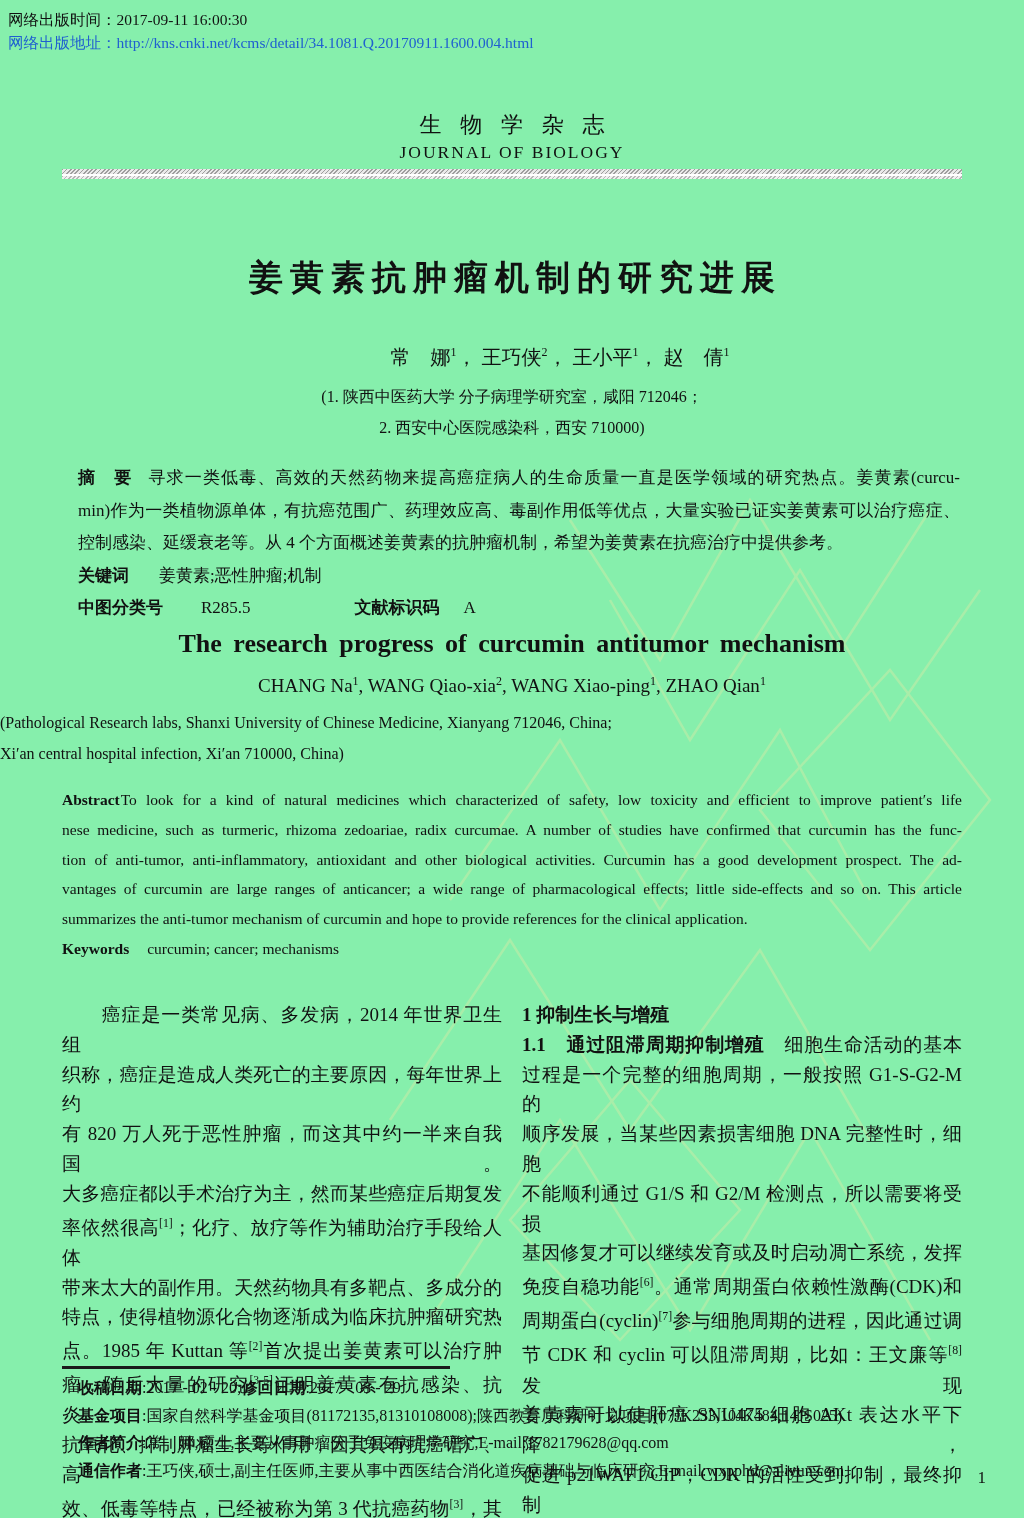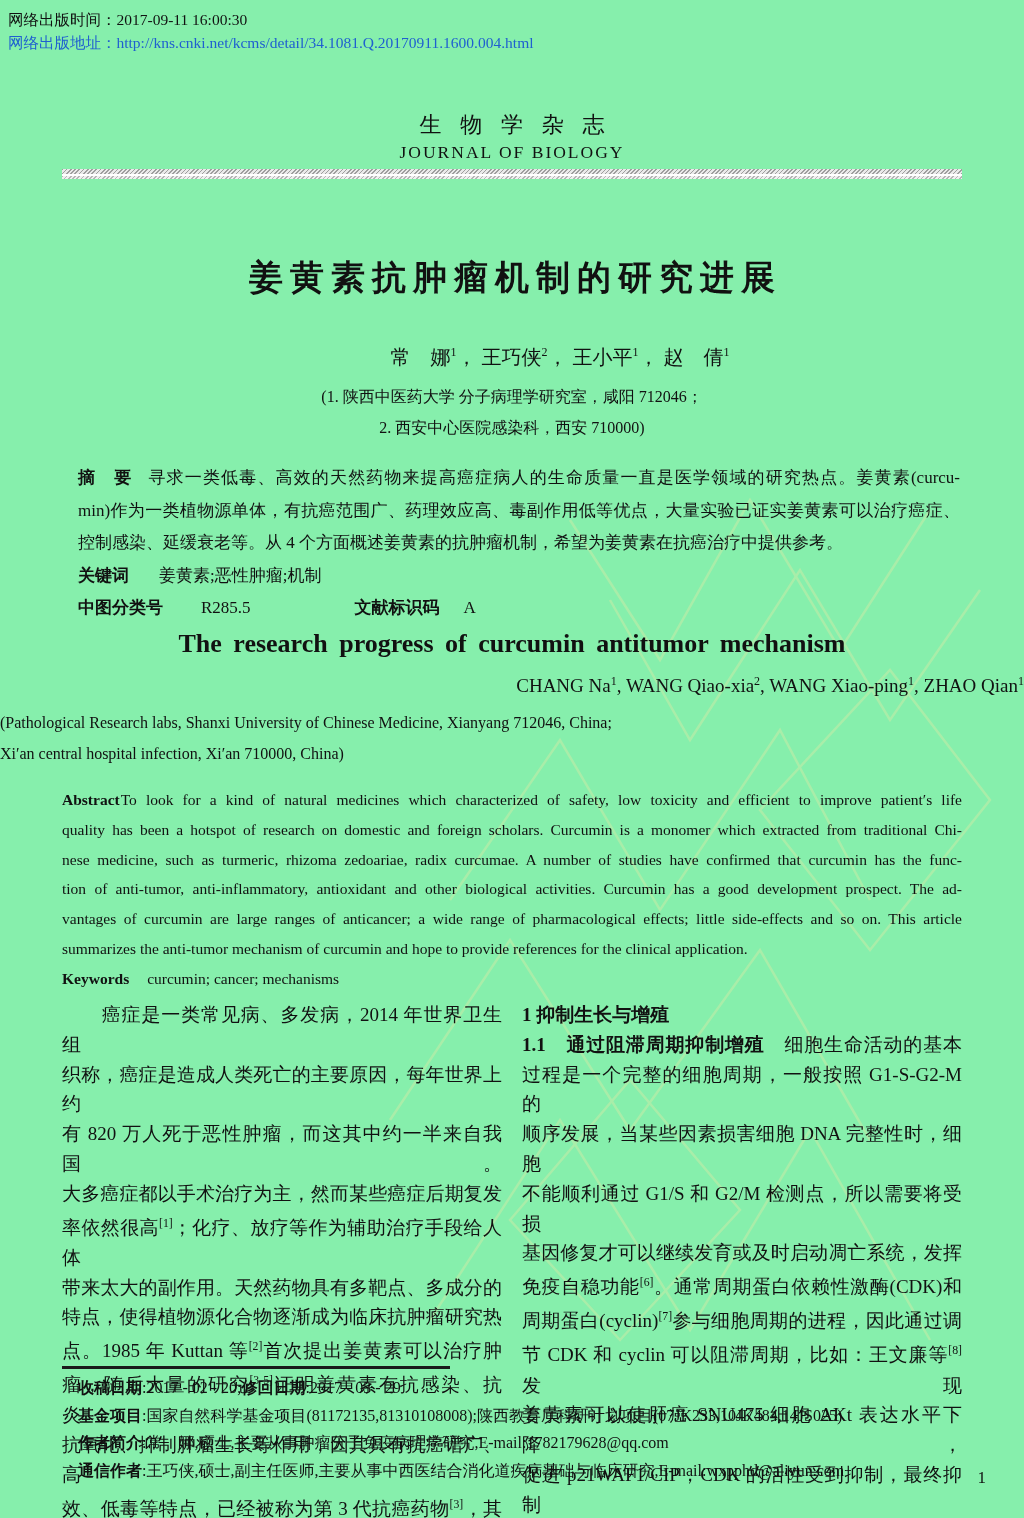--- a/index.html
+++ b/index.html
@@ -33,21 +33,21 @@
   .abstract-cn .lbl { font-weight:700; margin-right:16px; }
   .jfull { text-align:justify; text-align-last:justify; }
   .kw-row .lbl, .clc-row .lbl { font-weight:700; }
   .kw-row .val { margin-left:14px; }
   .clc-row .val { margin-left:22px; }
   .clc-row .lbl2 { font-weight:700; margin-left:104px; }
   .clc-row .val2 { margin-left:24px; }
   
   .title-en { position:absolute; top:629px; left:0; width:100%; text-align:center;
     font-size:26px; font-weight:700; word-spacing:5px; }
-  .authors-en { position:absolute; top:674px; left:0; width:100%; text-align:right; font-size:19px; }
+  .authors-en { position:absolute; top:674px; left:0; width:100%; text-align:center; font-size:19px; }
   .affil-en { position:absolute; top:707px; left:0; width:100%; 
     font-size:16px; line-height:31px; }
   .abstract-en { position:absolute; top:786px; left:62px; width:900px; font-size:15.5px; line-height:28.6px; }
   .abstract-en .lbl { font-weight:700; margin-right:1px; }
   .kw-en .lbl { font-weight:700; margin-right:18px; }
   
   .columns { position:absolute; top:1000px; left:62px; width:900px; display:flex; }
   .col-left  { width:440px; margin-right:20px; }
   .col-right { width:440px; }
   .col-left, .col-right { font-size:19px; line-height:29.8px; }
@@ -124,21 +124,20 @@
     <span><span>ZHAO Qian</span><sup>1</sup><span></span></span>
   </div>
 
   <div class="affil-en">
     <div>(Pathological Research labs, Shanxi University of Chinese Medicine, Xianyang 712046, China;</div>
     <div>Xi′an central hospital infection, Xi′an 710000, China)</div>
   </div>
 
   <div class="abstract-en">
     <div class="ln jfull"><b class="lbl">Abstract</b><span>To look for a kind of natural medicines which characterized of safety, low toxicity and efficient to improve patient′s life</span></div>
-    <div class="ln jfull">quality has been a hotspot of research on domestic and foreign scholars. Curcumin is a monomer which extracted from traditional Chi-</div>
     <div class="ln jfull">nese medicine, such as turmeric, rhizoma zedoariae, radix curcumae. A number of studies have confirmed that curcumin has the func-</div>
     <div class="ln jfull">tion of anti-tumor, anti-inflammatory, antioxidant and other biological activities. Curcumin has a good development prospect. The ad-</div>
     <div class="ln jfull">vantages of curcumin are large ranges of anticancer; a wide range of pharmacological effects; little side-effects and so on. This article</div>
     <div class="ln">summarizes the anti-tumor mechanism of curcumin and hope to provide references for the clinical application.</div>
     <div class="ln kw-en"><b class="lbl">Keywords</b><span>curcumin; cancer; mechanisms</span></div>
   </div>
 
   <div class="columns">
     <div class="col-left">
         <div class="gline jfull">　　癌症是一类常见病、多发病，2014 年世界卫生组</div>

